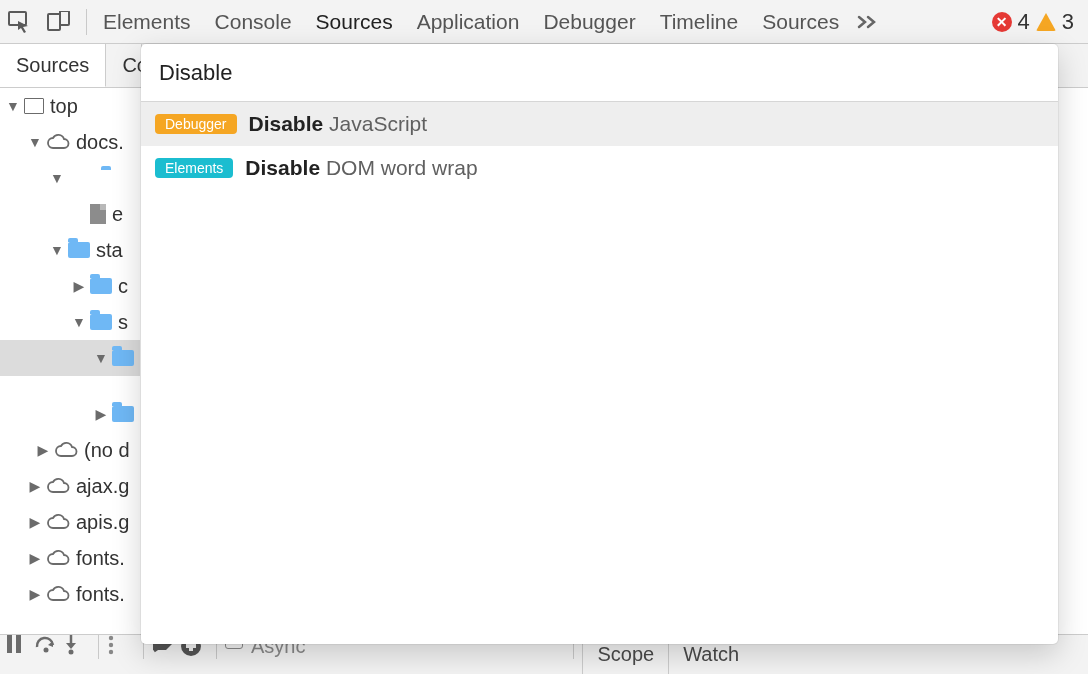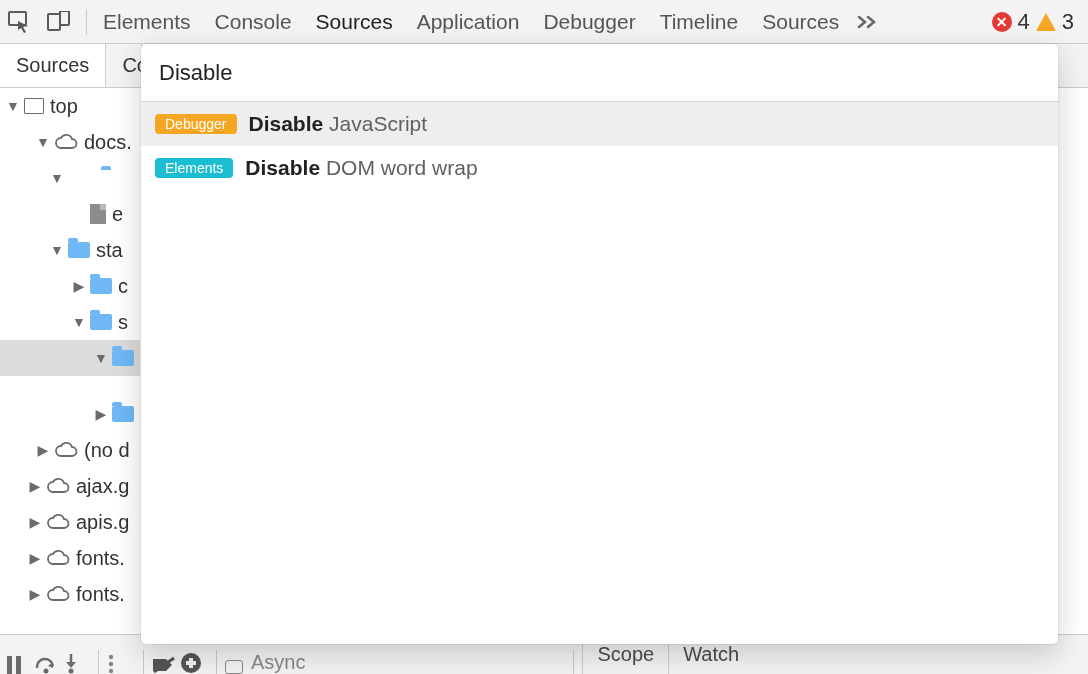--- a/index.html
+++ b/index.html
@@ -70,21 +70,21 @@
 .icon-file { width:16px; height:20px; background:#8c8c8c; margin-right:6px; position:relative; }
 .icon-file::before { content:""; position:absolute; top:0; right:0; width:6px; height:6px; background:#b8b8b8; }
 
 
 .content { flex:1; background:#fff; }
 
 
 .bottombar {
   position:absolute; left:0; right:0; bottom:0; height:40px;
   border-top:1px solid #ccc;
-  display:flex; align-items:flex-end;
+  display:flex; align-items:flex-start;
   background:#f3f3f3;
   padding:0 6px;
   font-size:20px; color:#666;
 }
 .bb-icon { width:28px; text-align:center; color:#6b6b6b; }
 .bb-div { width:1px; height:24px; background:#c9c9c9; margin:0 8px; }
 .bb-spacer { width:260px; }
 .bb-checkbox { width:18px;height:14px;border:1.5px solid #8a8a8a;border-radius:3px;display:inline-block;margin-right:8px; }
 .bb-tab { padding:0 14px; height:100%; display:flex; align-items:center; border-left:1px solid #ccc; color:#4a4a4a; }
 
@@ -169,21 +169,21 @@
     <div class="subtab partial">Co</div>
   </div>
 
 <div class="main">
   <div class="sidebar" id="file-tree">
       <div class="tree-row" style="padding-left: 6px;">
         <span class="tri down"></span>
         <span class="icon-frame"></span>
         <span>top</span>
       </div>
-      <div class="tree-row" style="padding-left: 36px;">
+      <div class="tree-row" style="padding-left: 28px;">
         <span class="tri down"></span>
         <span class="icon-cloud">
           <svg width="24" height="18" viewBox="0 0 24 18">
             <path d="M7 15 A5 5 0 0 1 7 5 A6 6 0 0 1 18 6 A4 4 0 0 1 18 15 Z" fill="none" stroke="#6b6b6b" stroke-width="1.8"></path>
           </svg>
         </span>
         <span>docs.</span>
       </div>
       <div class="tree-row" style="padding-left: 50px; gap: 33px;">
         <span class="tri down"></span>

